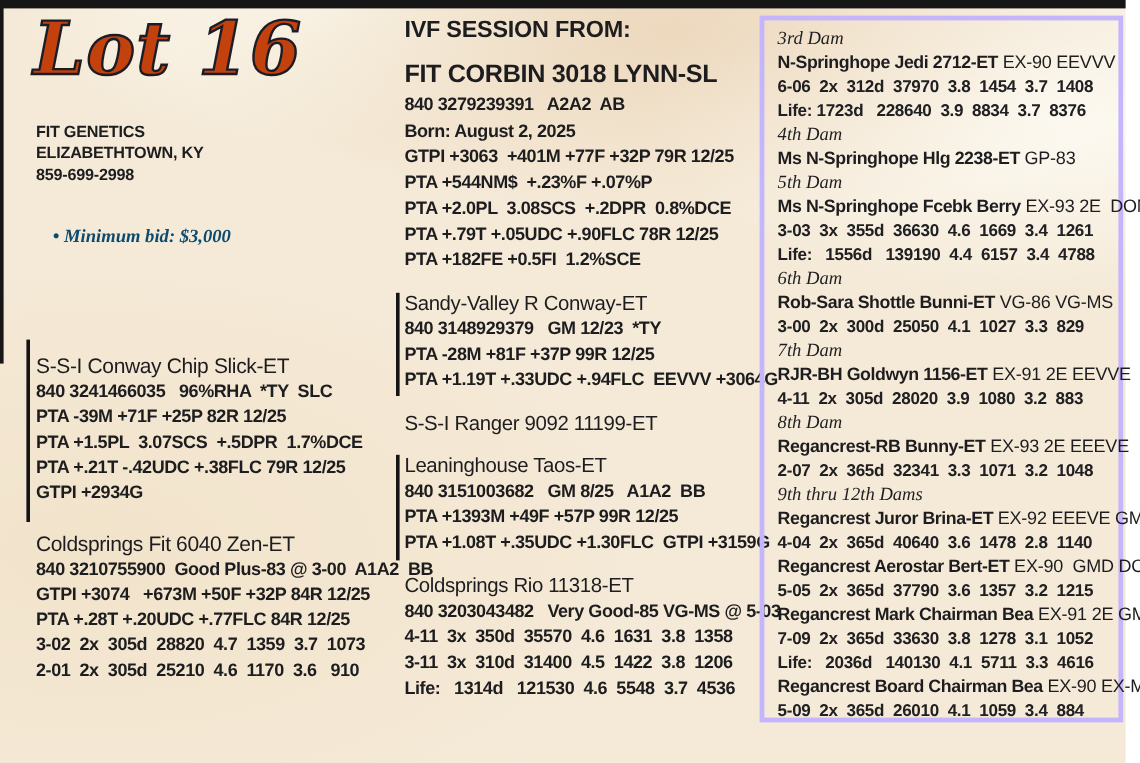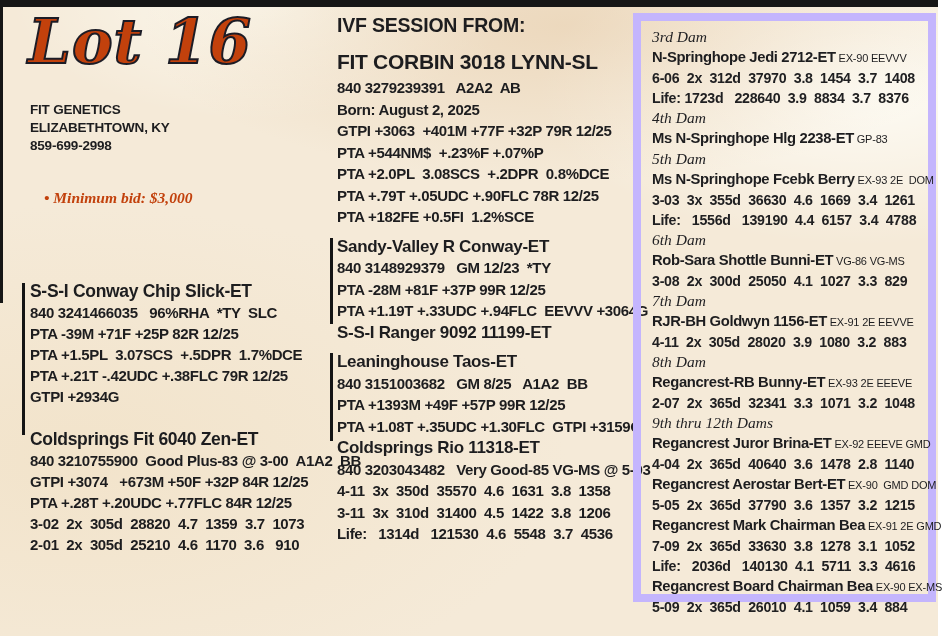--- a/index.html
+++ b/index.html
@@ -15,50 +15,50 @@
   .top-bar{position:absolute;left:0;top:0;width:938px;height:7px;background:#161616;}
   .left-bar{position:absolute;left:0;top:0;width:3px;height:303px;background:#161616;}
 
   
   .lot-title{position:absolute;left:28px;top:2px;font-family:"DejaVu Serif",serif;
     font-style:italic;font-weight:bold;font-size:61px;line-height:80px;color:#c2410c;
     -webkit-text-stroke:2px #1c1c26;letter-spacing:1px;}
   .consignor{position:absolute;left:30px;top:101px;font-weight:700;font-size:13.5px;
     line-height:18px;letter-spacing:-0.2px;}
   .min-bid{position:absolute;left:44px;top:189px;font-family:"Liberation Serif",serif;
-    font-style:italic;font-weight:700;font-size:15.5px;color:#c2410c;}
+    font-style:italic;font-weight:700;font-size:15.5px;color:#0c4a6e;}
 
   .pair{position:relative;}
   .bracket{position:absolute;width:2.5px;background:#141414;}
-  .ptitle{font-size:17.5px;line-height:22px;font-weight:700;letter-spacing:-0.3px;white-space:nowrap;}
+  .ptitle{font-size:17.5px;line-height:22px;font-weight:400;letter-spacing:-0.3px;white-space:nowrap;margin-top:14px;}
   .pline{font-size:15px;line-height:21px;font-weight:700;letter-spacing:-0.35px;white-space:pre;}
 
   #left-pair{position:absolute;left:30px;top:280px;width:300px;}
   #left-pair .bracket{left:-8px;top:3px;height:152px;}
   #left-pair .dam-block{margin-top:21px;}
 
   
   #middle{position:absolute;left:337px;top:14px;width:296px;}
   .ivf-header{font-size:19.5px;font-weight:700;letter-spacing:-0.2px;margin-bottom:13px;}
   .main-name{font-size:21px;font-weight:700;letter-spacing:-0.3px;margin-bottom:3px;white-space:nowrap;}
   #middle .pline{line-height:21.5px;}
   .mid-pair{position:relative;margin-top:8px;}
   .mid-pair .bracket{left:-7px;top:2px;}
   #mid-pair-1 .bracket{height:86px;}
   #mid-pair-2 .bracket{height:88px;}
   .mid-pair .pline{line-height:20.8px;}
   .mid-pair .ptitle{line-height:21.5px;font-size:17px;}
 
   
   #dam-box{position:absolute;left:633px;top:13px;width:303px;height:589px;
-    border:8px solid #c4b5fd;box-sizing:border-box;padding:6px 0 0 11px;background:transparent;}
+    border:4px solid #c4b5fd;box-sizing:border-box;padding:6px 0 0 11px;background:transparent;}
   .dam-label{font-family:"Liberation Serif",serif;font-style:italic;font-weight:400;
     font-size:15.5px;line-height:20px;color:#1f1f22;white-space:pre;}
   .dam-name{font-size:14.8px;line-height:20px;font-weight:700;letter-spacing:-0.35px;white-space:pre;}
-  .dam-name .sc{font-weight:400;font-size:11px;letter-spacing:-0.2px;}
+  .dam-name .sc{font-weight:400;font-size:15px;letter-spacing:-0.2px;}
   .dam-data{font-size:14.2px;line-height:20px;font-weight:700;letter-spacing:-0.25px;white-space:pre;color:#202022;}
 </style>
 </head>
 <body>
 
 <div id="stage">
   <div class="paper"></div>
   <div class="top-bar"></div>
   <div class="left-bar"></div>
 
@@ -153,21 +153,21 @@
         <div class="dam-data">6-06  2x  312d  37970  3.8  1454  3.7  1408</div>
         <div class="dam-data">Life: 1723d   228640  3.9  8834  3.7  8376</div>
         <div class="dam-label">4th Dam</div>
         <div class="dam-name"><span class="nm">Ms N-Springhope Hlg 2238-ET</span><span class="sc"> GP-83</span></div>
         <div class="dam-label">5th Dam</div>
         <div class="dam-name"><span class="nm">Ms N-Springhope Fcebk Berry</span><span class="sc"> EX-93 2E  DOM</span></div>
         <div class="dam-data">3-03  3x  355d  36630  4.6  1669  3.4  1261</div>
         <div class="dam-data">Life:   1556d   139190  4.4  6157  3.4  4788</div>
         <div class="dam-label">6th Dam</div>
         <div class="dam-name"><span class="nm">Rob-Sara Shottle Bunni-ET</span><span class="sc"> VG-86 VG-MS</span></div>
-        <div class="dam-data">3-08  2x  300d  25050  4.1  1027  3.3  829</div>
+        <div class="dam-data">3-00  2x  300d  25050  4.1  1027  3.3  829</div>
         <div class="dam-label">7th Dam</div>
         <div class="dam-name"><span class="nm">RJR-BH Goldwyn 1156-ET</span><span class="sc"> EX-91 2E EEVVE</span></div>
         <div class="dam-data">4-11  2x  305d  28020  3.9  1080  3.2  883</div>
         <div class="dam-label">8th Dam</div>
         <div class="dam-name"><span class="nm">Regancrest-RB Bunny-ET</span><span class="sc"> EX-93 2E EEEVE</span></div>
         <div class="dam-data">2-07  2x  365d  32341  3.3  1071  3.2  1048</div>
         <div class="dam-label">9th thru 12th Dams</div>
         <div class="dam-name"><span class="nm">Regancrest Juror Brina-ET</span><span class="sc"> EX-92 EEEVE GMD</span></div>
         <div class="dam-data">4-04  2x  365d  40640  3.6  1478  2.8  1140</div>
         <div class="dam-name"><span class="nm">Regancrest Aerostar Bert-ET</span><span class="sc"> EX-90  GMD DOM</span></div>

